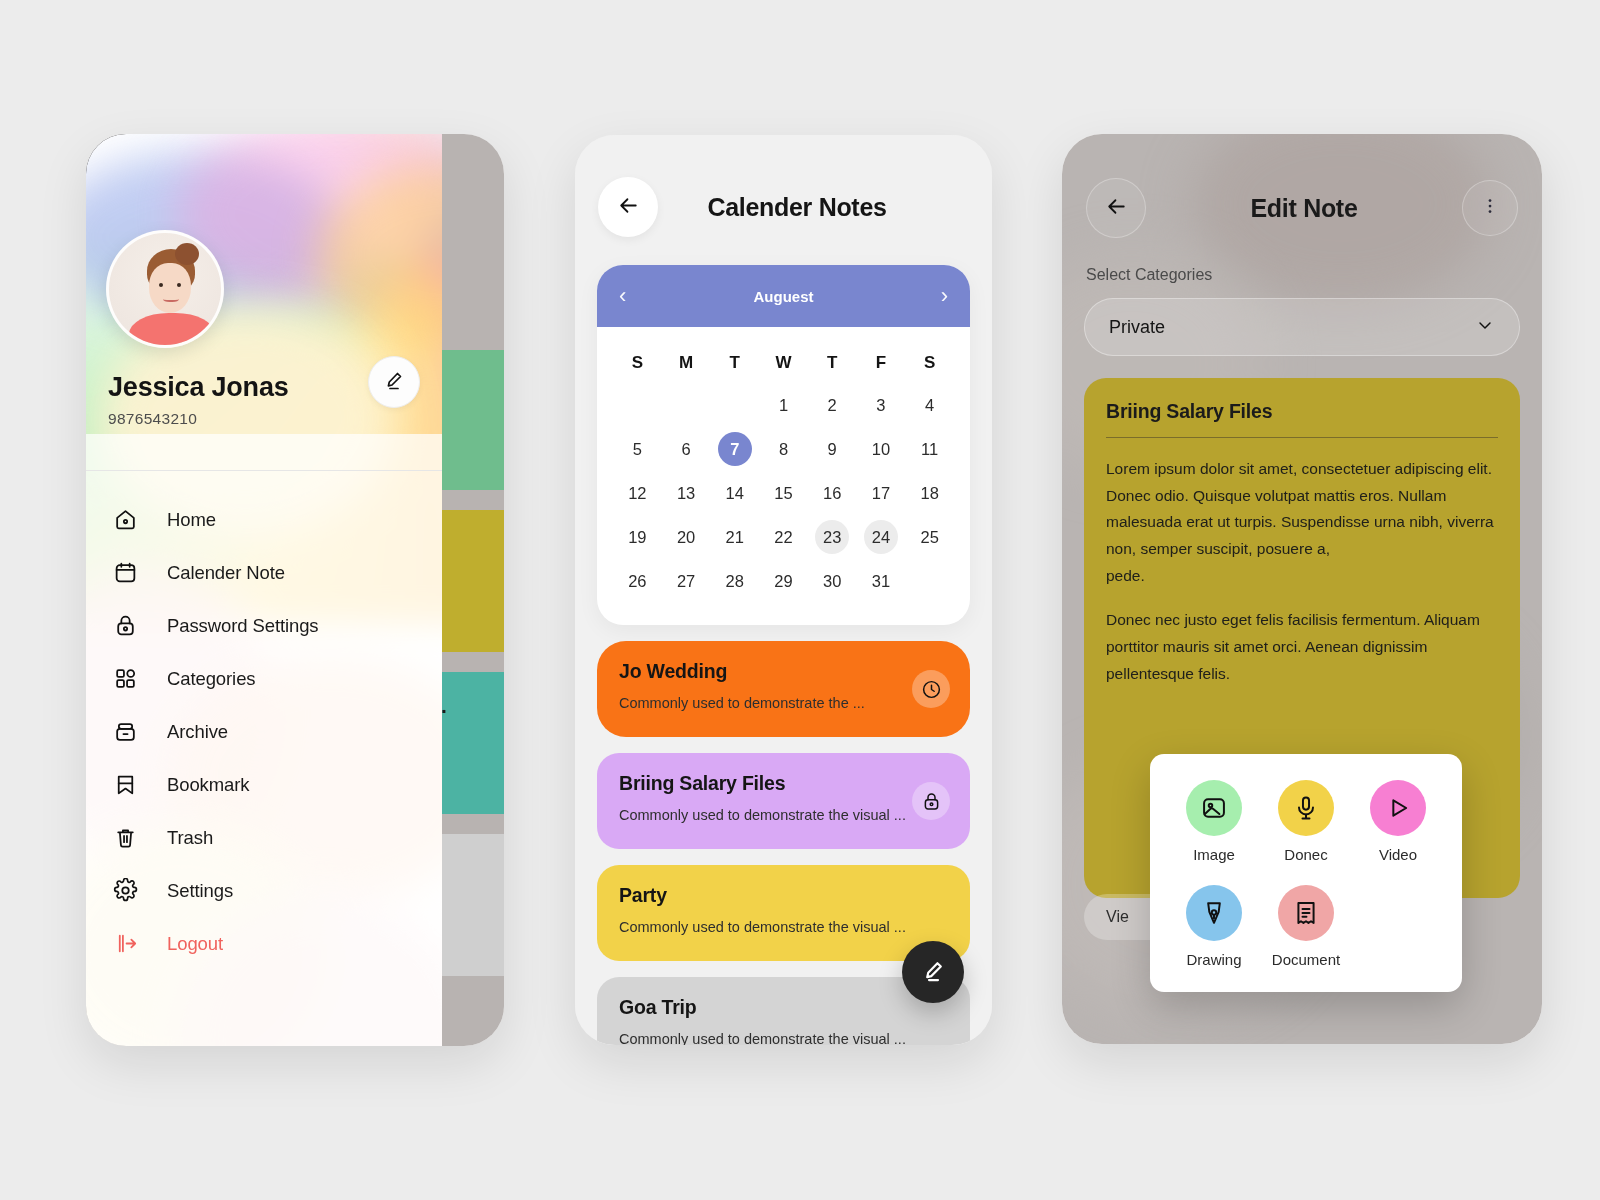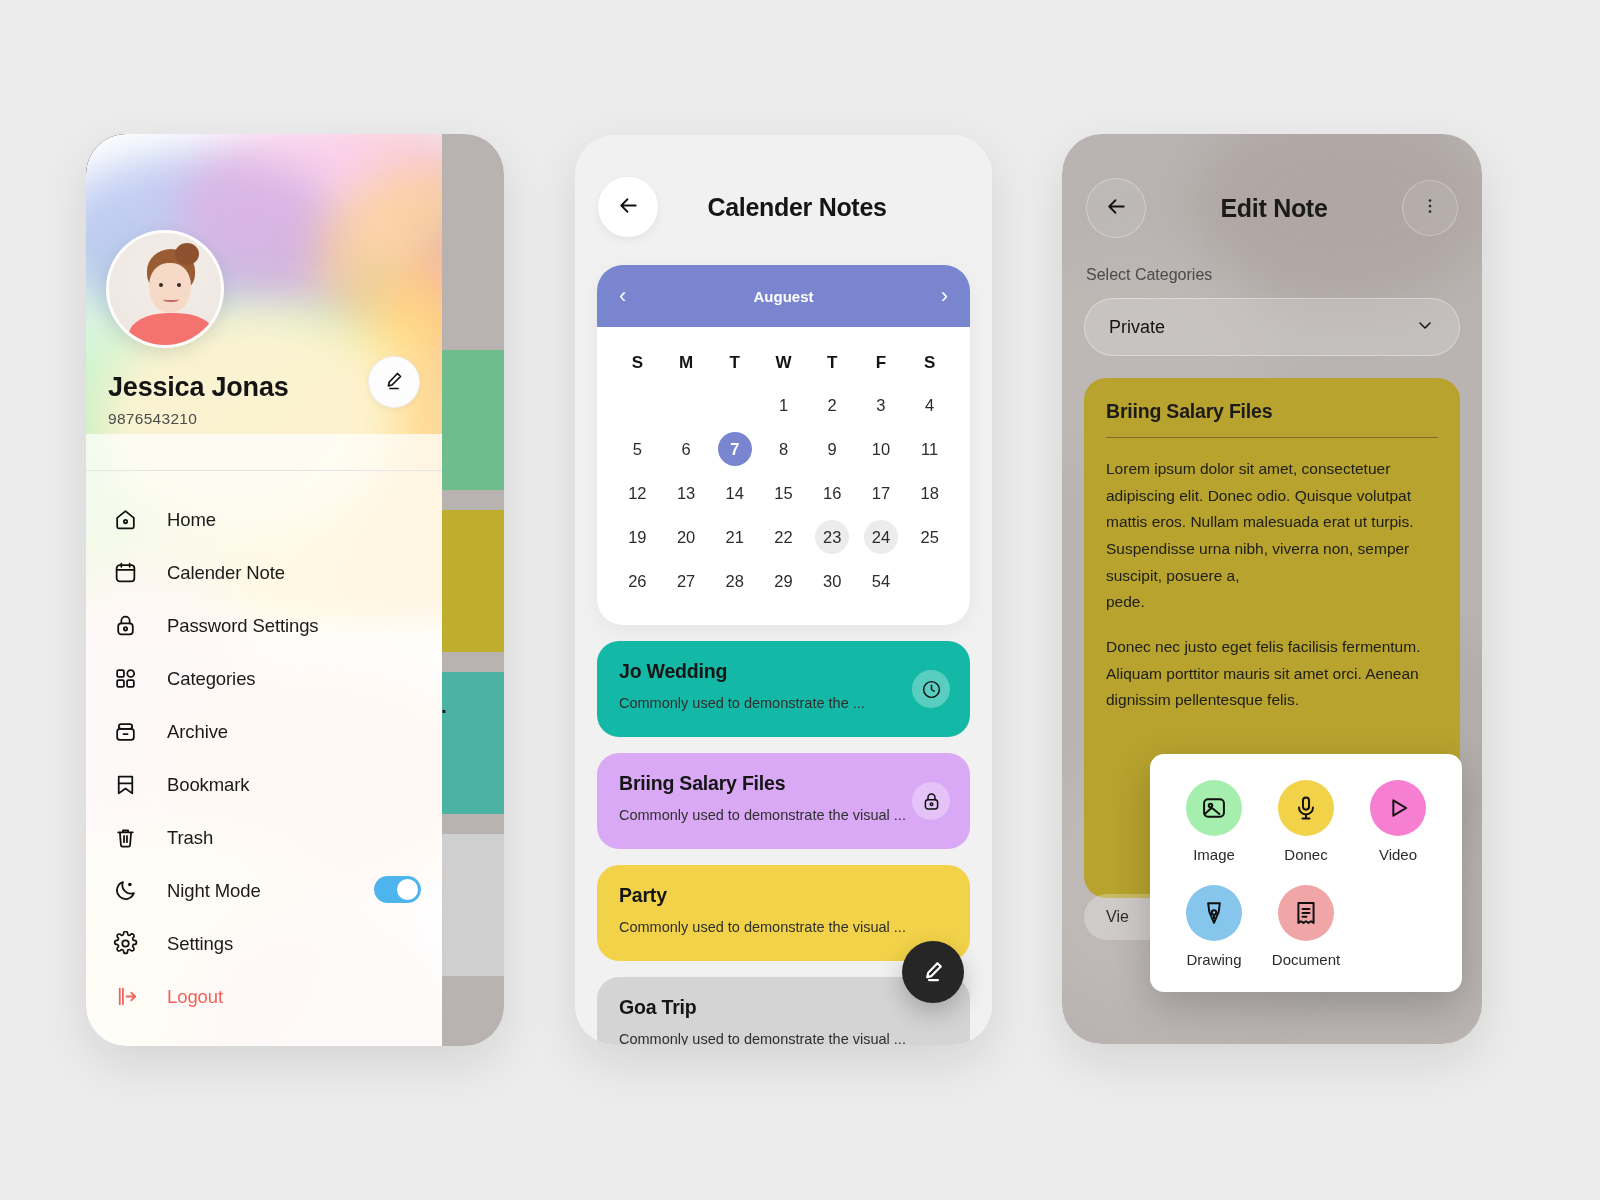--- a/index.html
+++ b/index.html
@@ -15,21 +15,21 @@
   .phone {
     position: absolute;
     width: 418px; height: 912px;
     border-radius: 40px;
     overflow: hidden;
     background: #fff;
     box-shadow: 0 18px 50px rgba(0,0,0,0.10);
   }
   #phone1 { left: 86px;  top: 134px; }
   #phone2 { left: 575px; top: 135px; width: 417px; height: 910px; background:#f1f1f1; }
-  #phone3 { left: 1062px; top: 134px; width: 420px; height: 910px; }
+  #phone3 { left: 1062px; top: 134px; width: 480px; height: 910px; }
 
   
   .s1-bg {
     position: absolute; inset: 0;
     background: #b8b3b1;
   }
   .s1-bg-inner { position:absolute; inset:0; filter: blur(0.4px); }
   .bg-dark { width: 92px; height: 72px; top: 128px; right: -10px;
     background:#1d1d1d; border-radius: 38px; display:flex; align-items:center; justify-content:center; }
   .bg-dark svg { width: 26px; height: 26px; stroke:#fff; }
@@ -371,32 +371,20 @@
           <div class="mi">
             <span class="ic">
               <svg class="ink" viewBox="0 0 24 24">
                   <path d="M5 7h14M9.5 7V5.2h5V7M6.6 7l1 12.3A1.6 1.6 0 0 0 9.2 20.8h5.6a1.6 1.6 0 0 0 1.6-1.5L17.4 7"></path>
                   <path d="M10.6 10.5v6M13.4 10.5v6"></path>
                 </svg>
             </span>
             <span class="lb">Trash</span>
           </div>
 
-          <div class="mi">
-            <span class="ic">
-              <svg class="ink" viewBox="0 0 24 24">
-                  <path d="M20 14.5A8.2 8.2 0 0 1 9.5 4 8.3 8.3 0 1 0 20 14.5z"></path>
-                  <circle cx="16.2" cy="6.2" r=".9"></circle>
-                </svg>
-            </span>
-            <span class="lb">Night Mode</span>
-            <span class="toggle" style="background: rgb(77, 180, 238);">
-                <span class="knob"></span>
-              </span>
-          </div>
 
           <div class="mi">
             <span class="ic">
               <svg class="ink" viewBox="0 0 24 24">
                   <circle cx="12" cy="12" r="3.1"></circle>
                   <path d="M19.4 14a1.6 1.6 0 0 0 .33 1.77l.06.06a2 2 0 1 1-2.8 2.8l-.06-.06a1.6 1.6 0 0 0-1.77-.33 1.6 1.6 0 0 0-1 1.47V20a2 2 0 1 1-4 0v-.12a1.6 1.6 0 0 0-1.05-1.47 1.6 1.6 0 0 0-1.77.33l-.06.06a2 2 0 1 1-2.8-2.8l.06-.06A1.6 1.6 0 0 0 4.87 14a1.6 1.6 0 0 0-1.47-1H3.3a2 2 0 0 1 0-4h.12A1.6 1.6 0 0 0 4.9 8a1.6 1.6 0 0 0-.33-1.77l-.06-.06a2 2 0 1 1 2.8-2.8l.06.06A1.6 1.6 0 0 0 9.14 3.7 1.6 1.6 0 0 0 10.2 2.2V2.1a2 2 0 1 1 4 0v.12A1.6 1.6 0 0 0 15.2 3.7a1.6 1.6 0 0 0 1.77-.33l.06-.06a2 2 0 1 1 2.8 2.8l-.06.06A1.6 1.6 0 0 0 19.4 8v.05a1.6 1.6 0 0 0 1.47 1H21a2 2 0 1 1 0 4h-.12A1.6 1.6 0 0 0 19.4 14z" transform="translate(0.4,0.4) scale(0.96)"></path>
                 </svg>
             </span>
             <span class="lb">Settings</span>
           </div>
@@ -535,29 +523,29 @@
               <div class="cal-cell">
                 <span>28</span>
               </div>
               <div class="cal-cell">
                 <span>29</span>
               </div>
               <div class="cal-cell">
                 <span>30</span>
               </div>
               <div class="cal-cell">
-                <span>54</span>
+                <span>31</span>
               </div>
             </div>
         </div>
       </div>
 
       <div class="notes">
 
-        <div class="note" id="note0" style="background: #14b8a6;">
+        <div class="note" id="note0" style="background: #f97316; border-radius: 29px;">
           <div class="nt">Jo Wedding</div>
           <div class="ns">Commonly used to demonstrate the ...</div>
           <div class="nbadge">
             <svg class="ink" viewBox="0 0 24 24">
                 <circle cx="12" cy="12" r="9"></circle>
                 <path d="M12 7v5l3 2"></path>
               </svg>
           </div>
         </div>
 

